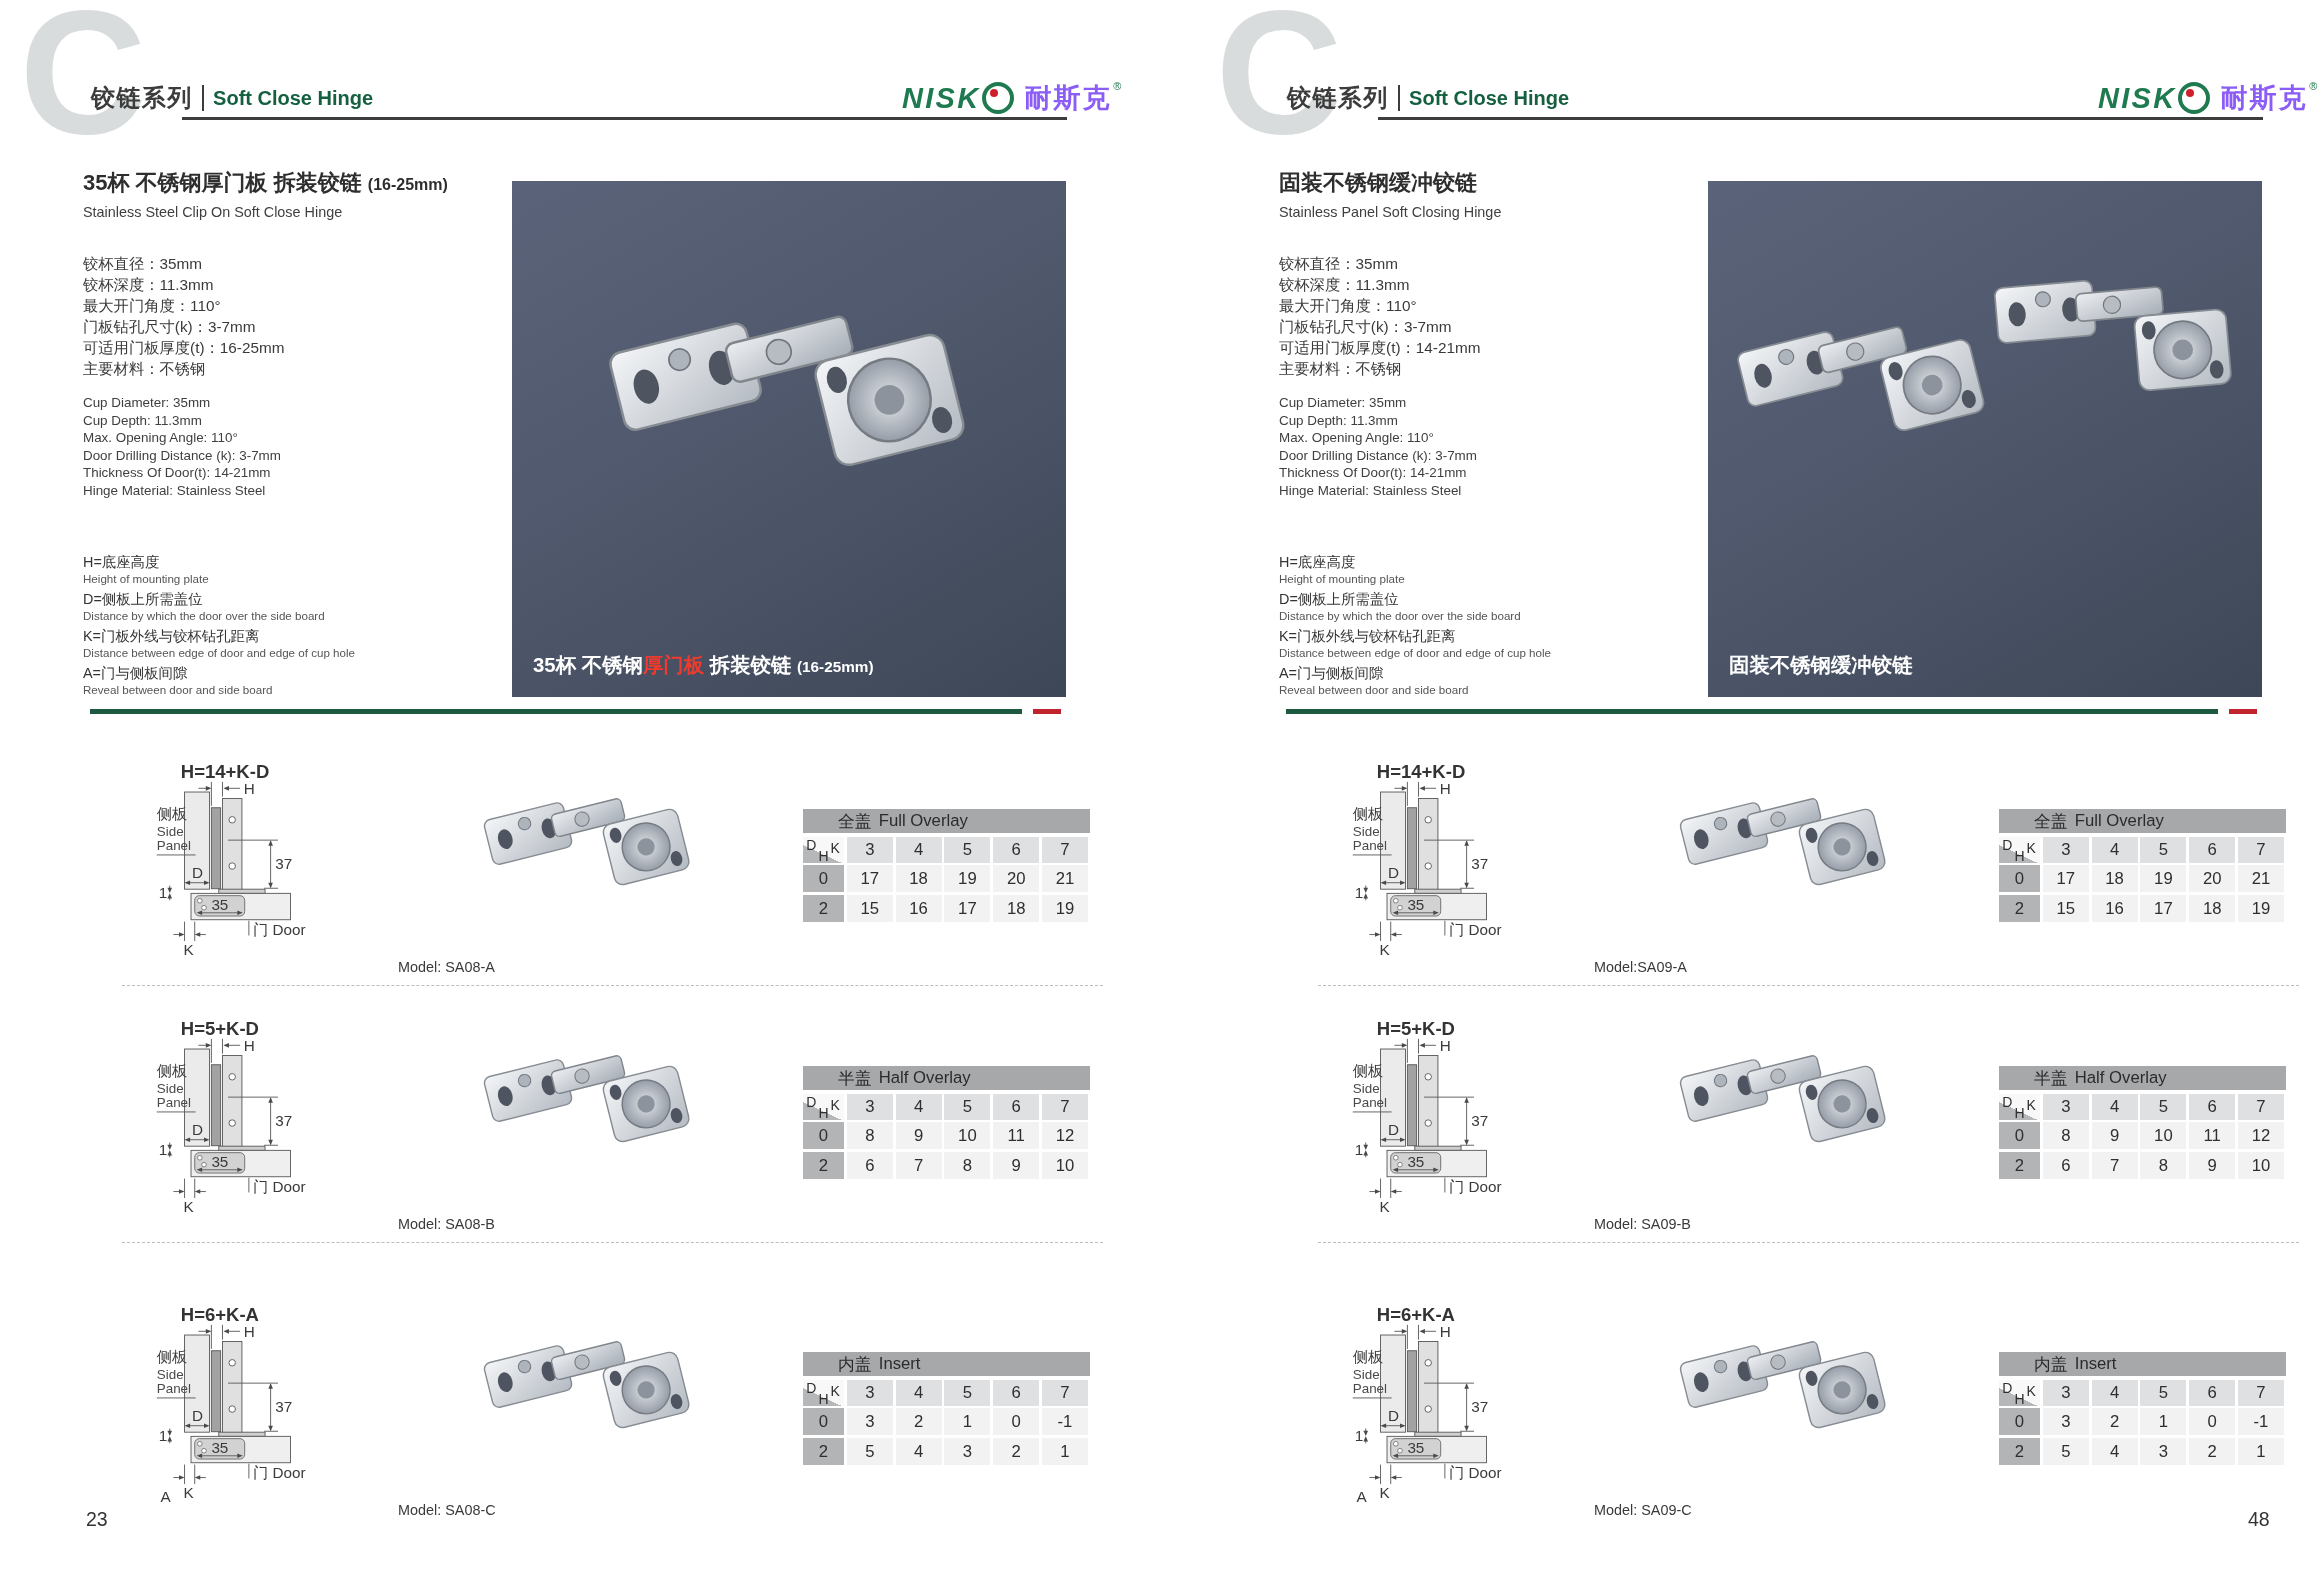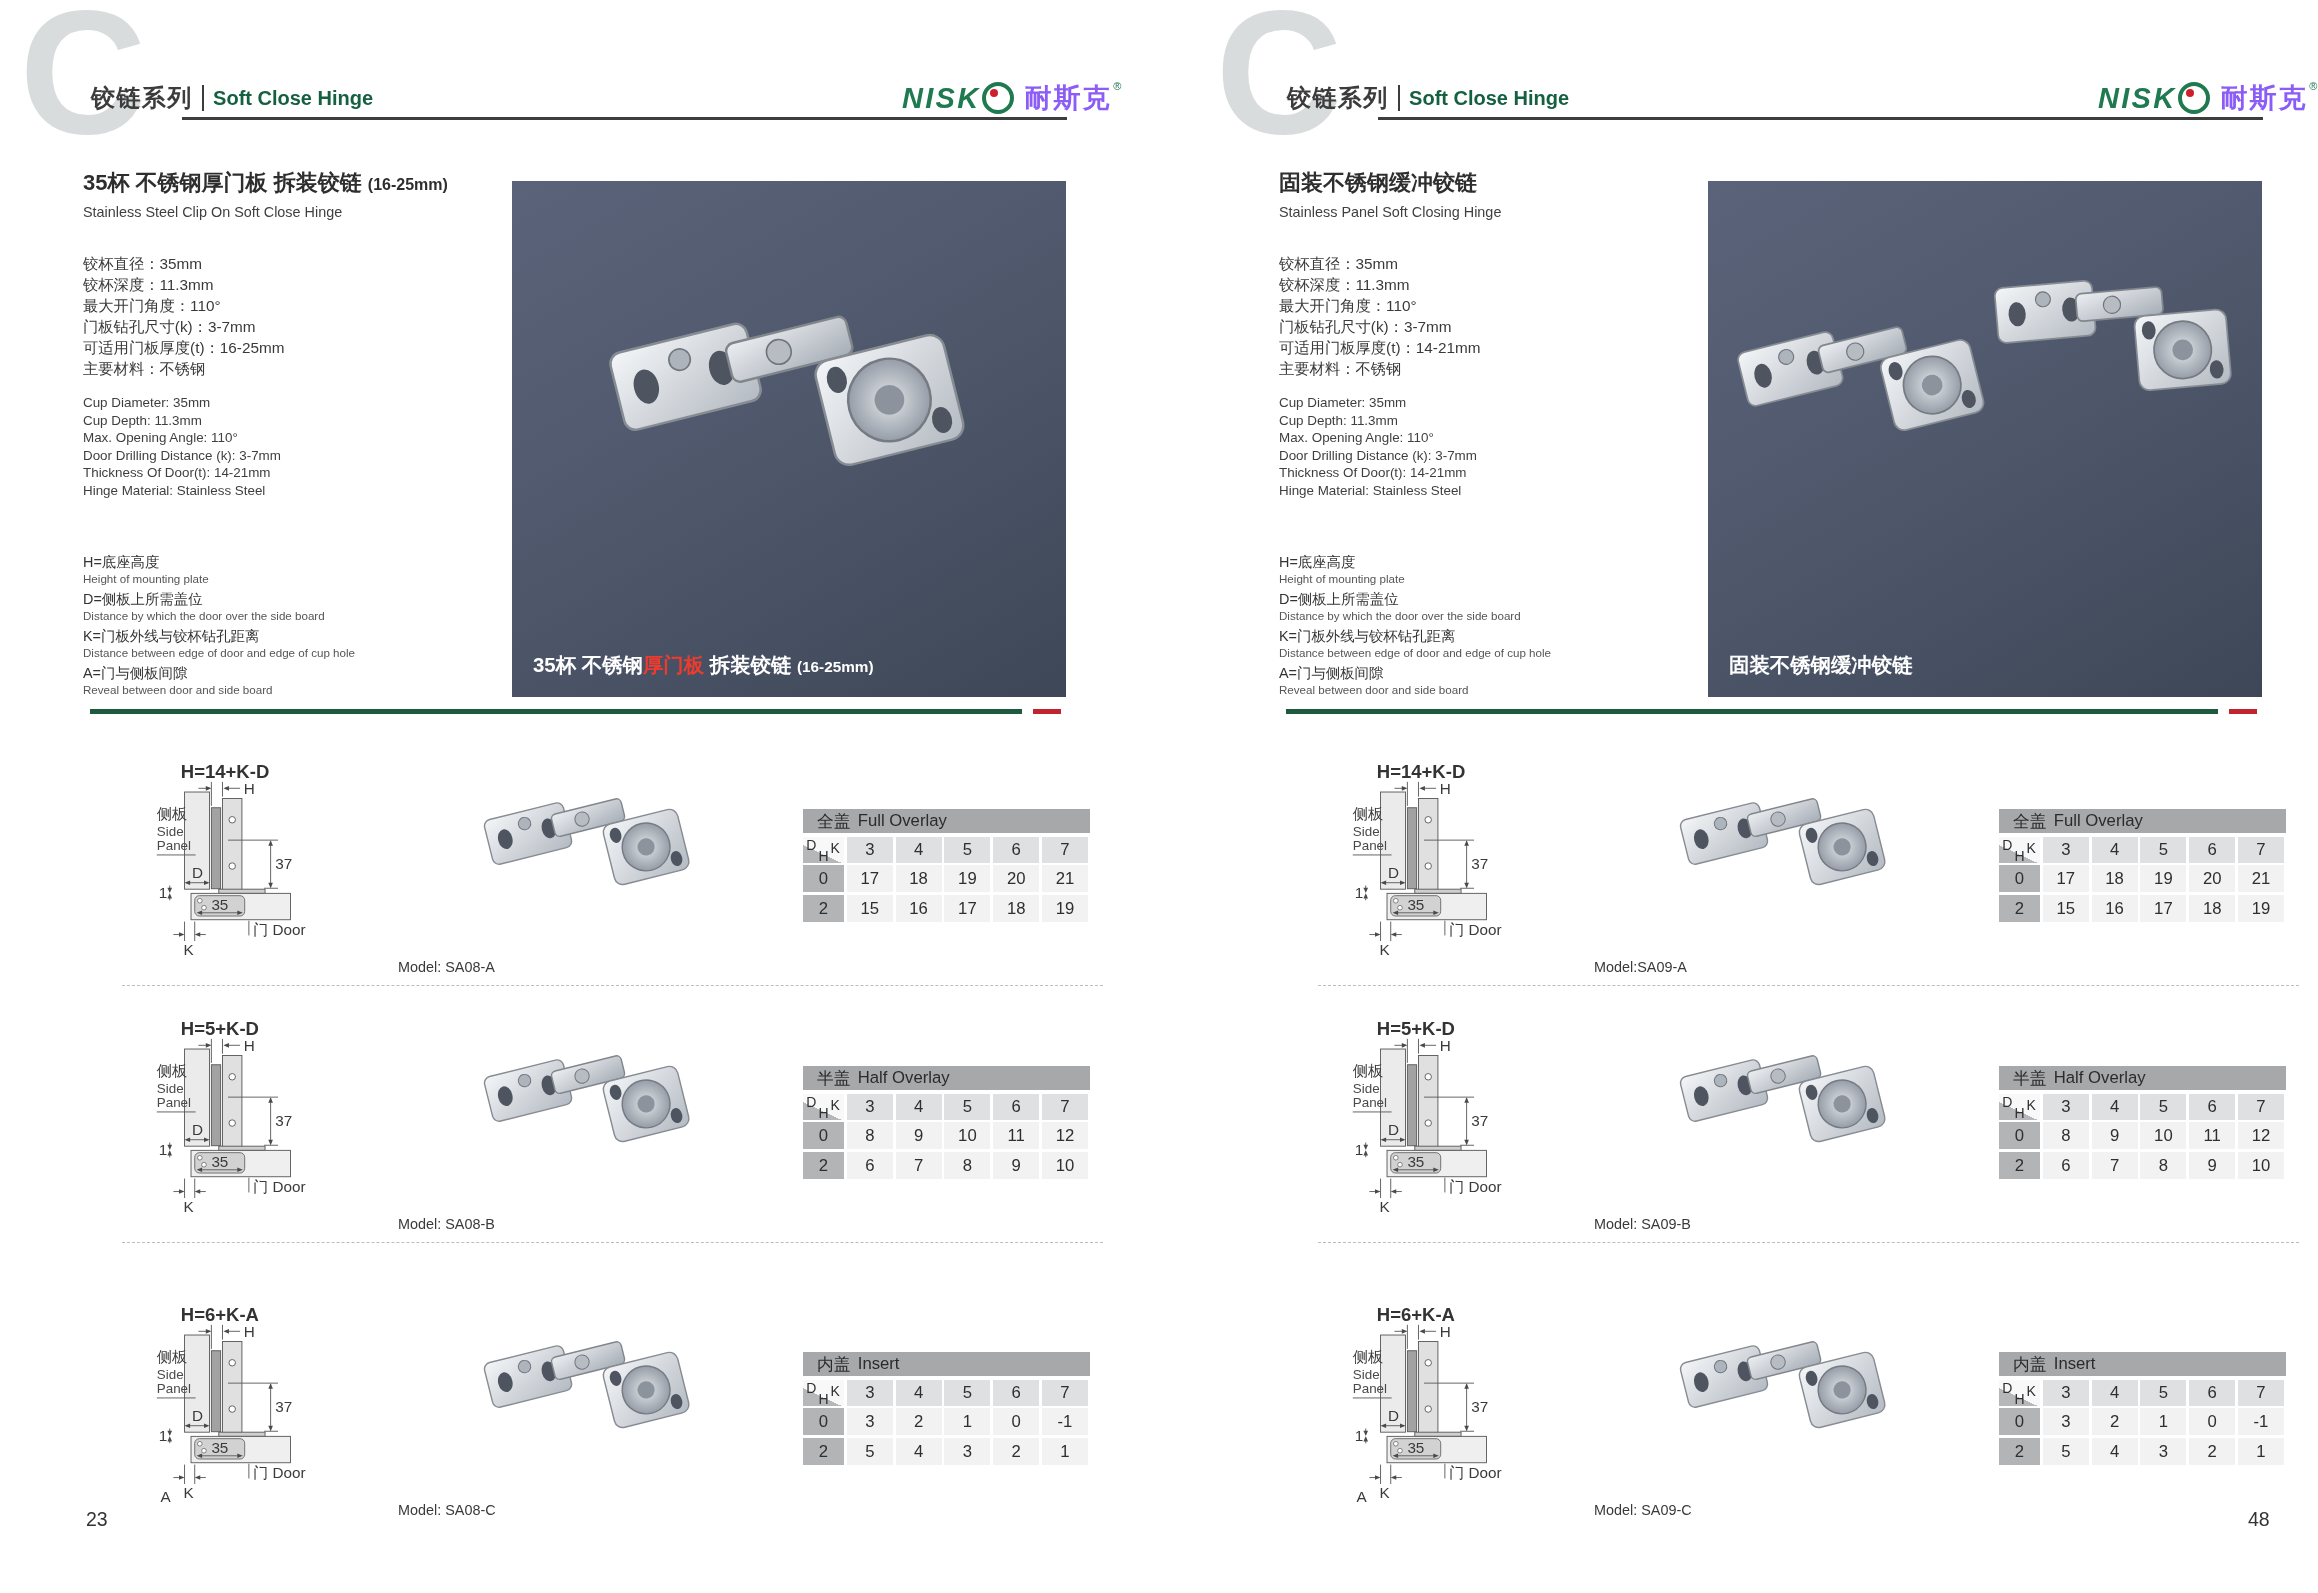--- a/index.html
+++ b/index.html
@@ -55,21 +55,21 @@
   .section{position:absolute;left:0;width:1167px;height:257px;margin-left:36px;}
   .row-0{top:749px}.row-1{top:1006px}.row-2{top:1292px}
   .diagram{position:absolute;left:118px;top:0;width:236px;height:223px;}
   .section-hinge{position:absolute;left:441px;top:14px;width:223px;height:172px;}
   .model{position:absolute;left:362px;top:210px;font-size:14.4px;color:#3a3a3a;}
   .dashed{position:absolute;left:86px;top:236px;width:981px;border-top:1.4px dashed #bdbdbd;}
 
   
   .table{position:absolute;left:767px;top:60px;width:287px;}
   .tbl-title{height:24px;background:#a7a8aa;color:#2b2b2b;font-size:16.7px;display:flex;align-items:center;
-             padding-left:14px;gap:7.4px;margin-bottom:3.7px;}
+             padding-left:35px;gap:7.4px;margin-bottom:3.7px;}
   .tbl-grid{display:grid;grid-template-columns:41px repeat(5,46px);gap:2.8px;}
   .corner{height:26px;background:linear-gradient(25deg,#b6b7b9 40%,#f8f8f8 40%);position:relative;font-size:14px;color:#2f2f2f;}
   .c-d{position:absolute;left:3.2px;top:0.5px;}
   .c-k{position:absolute;right:4.2px;top:3.2px;}
   .c-h{position:absolute;left:38%;bottom:-0.9px;}
   .col-h{height:26px;background:#dfe0e1;display:flex;align-items:center;justify-content:center;font-size:16.7px;color:#2f2f2f;}
   .row-h{height:27px;background:#b3b4b6;display:flex;align-items:center;justify-content:center;font-size:16.7px;color:#2f2f2f;}
   .cell{height:27px;background:#f2f2f3;display:flex;align-items:center;justify-content:center;font-size:16.7px;color:#2f2f2f;}
 
   

